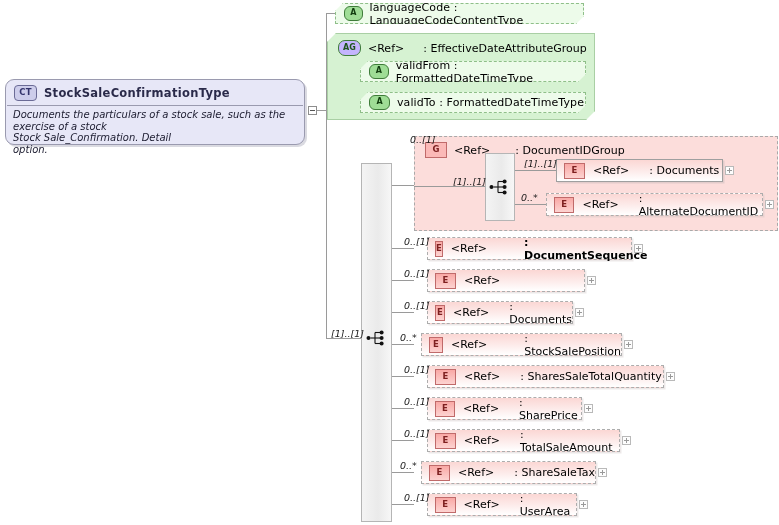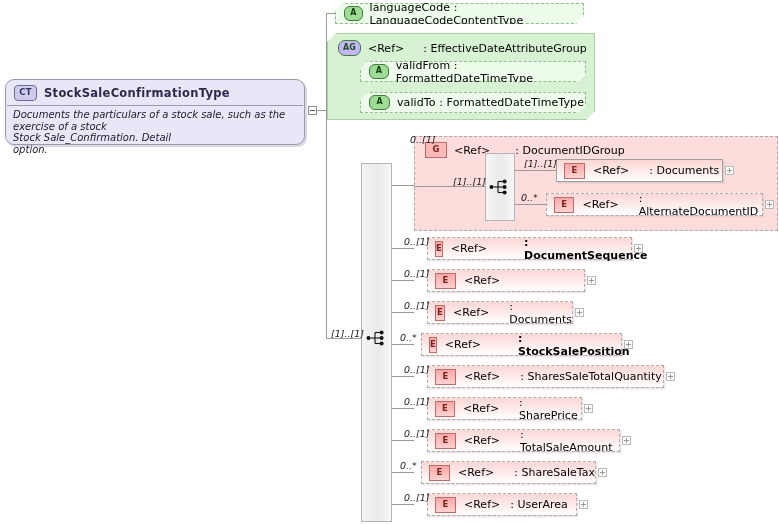--- a/index.html
+++ b/index.html
@@ -269,21 +269,21 @@
     <span>:</span>
     <span>Documents</span>
   </span>
 </div>
 <div class="plus" style="left:575px;top:308px;"></div>
 <div class="card" style="left:404px;top:300px;">0..[1]</div>
 
 <div class="el dashed" style="left:421px;top:333px;width:201px;">
   <span class="el-icon">E</span>
   <span class="el-ref">&lt;Ref&gt;</span>
-  <span class="el-name" style="margin-left:29px;font-weight:bold;">
+  <span class="el-name" style="margin-left:29px;">
     <span>:</span>
     <span>StockSalePosition</span>
   </span>
 </div>
 <div class="plus" style="left:624px;top:340px;"></div>
 <div class="card" style="left:400px;top:332px;">0..*</div>
 
 <div class="el dashed" style="left:427px;top:365px;width:237px;">
   <span class="el-icon">E</span>
   <span class="el-ref">&lt;Ref&gt;</span>
@@ -324,19 +324,19 @@
     <span>:</span>
     <span>ShareSaleTax</span>
   </span>
 </div>
 <div class="plus" style="left:598px;top:468px;"></div>
 <div class="card" style="left:400px;top:460px;">0..*</div>
 
 <div class="el dashed" style="left:427px;top:493px;width:150px;">
   <span class="el-icon">E</span>
   <span class="el-ref">&lt;Ref&gt;</span>
-  <span class="el-name" style="margin-left:2px;">
+  <span class="el-name" style="margin-left:12px;">
     <span>:</span>
     <span>UserArea</span>
   </span>
 </div>
 <div class="plus" style="left:579px;top:500px;"></div>
 <div class="card" style="left:404px;top:492px;">0..[1]</div>
 
 </body></html>

